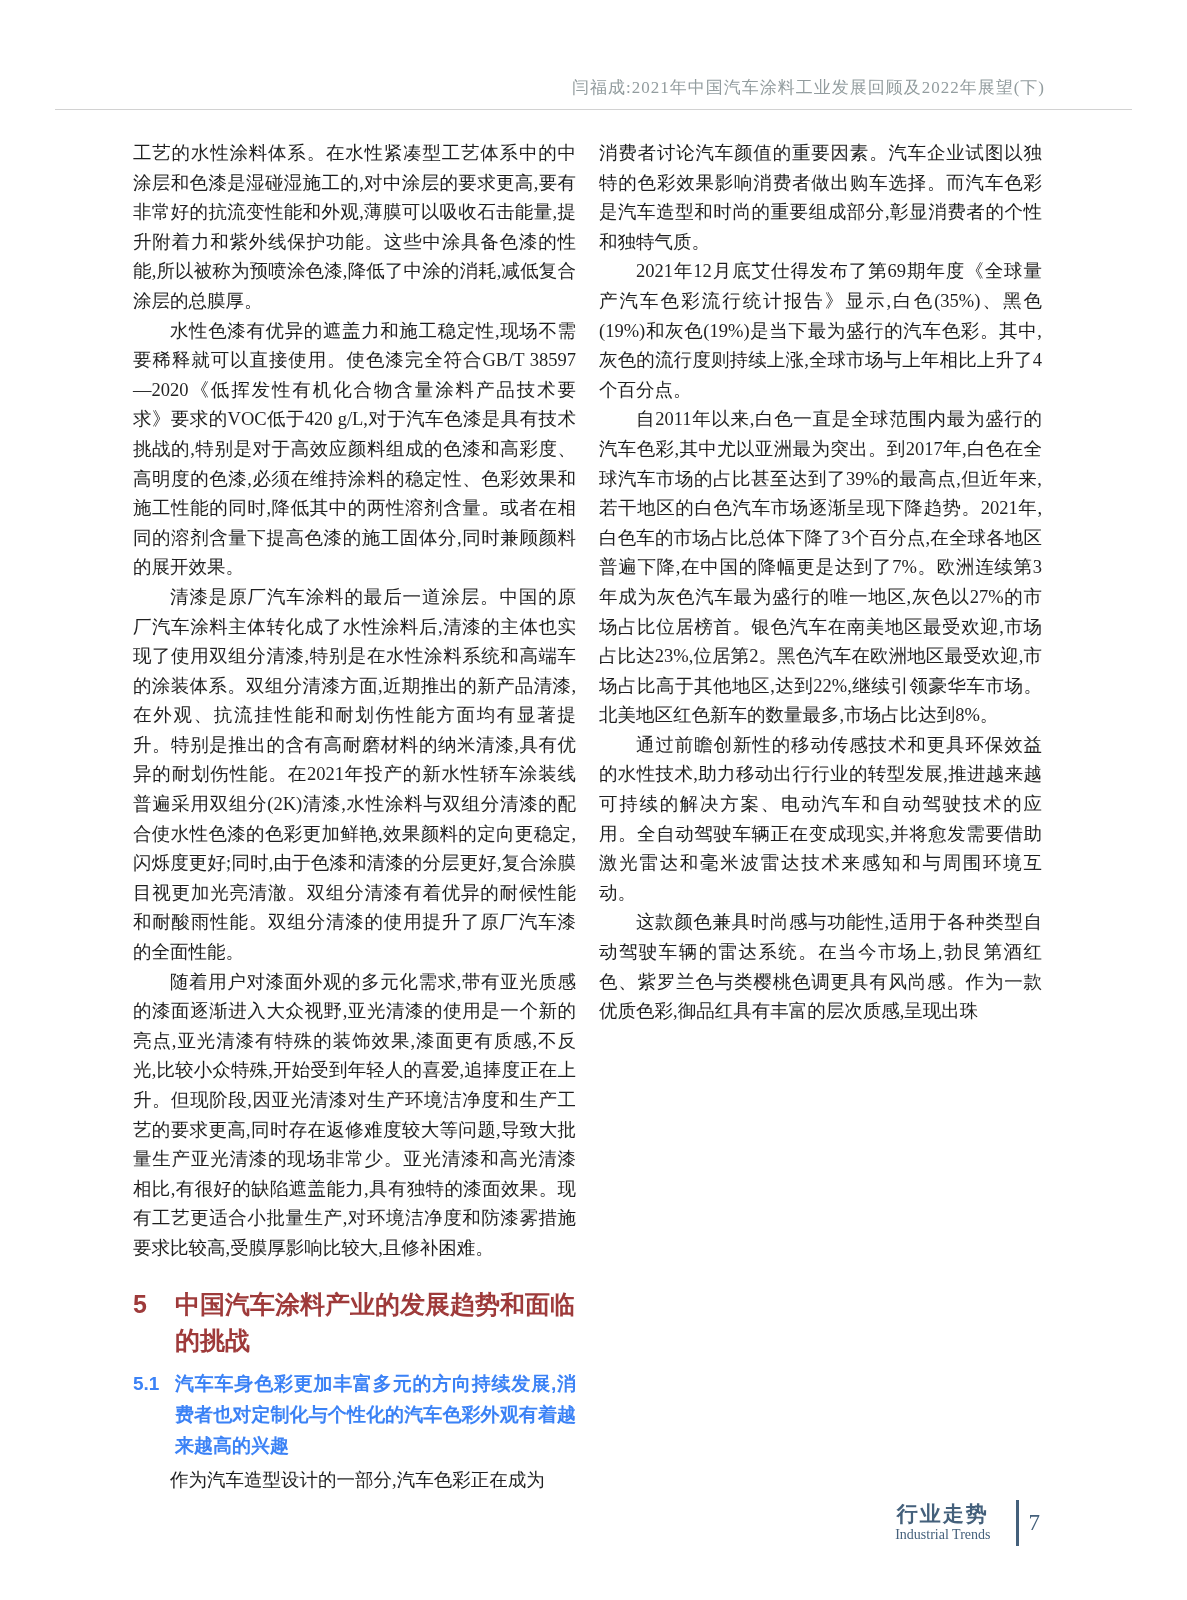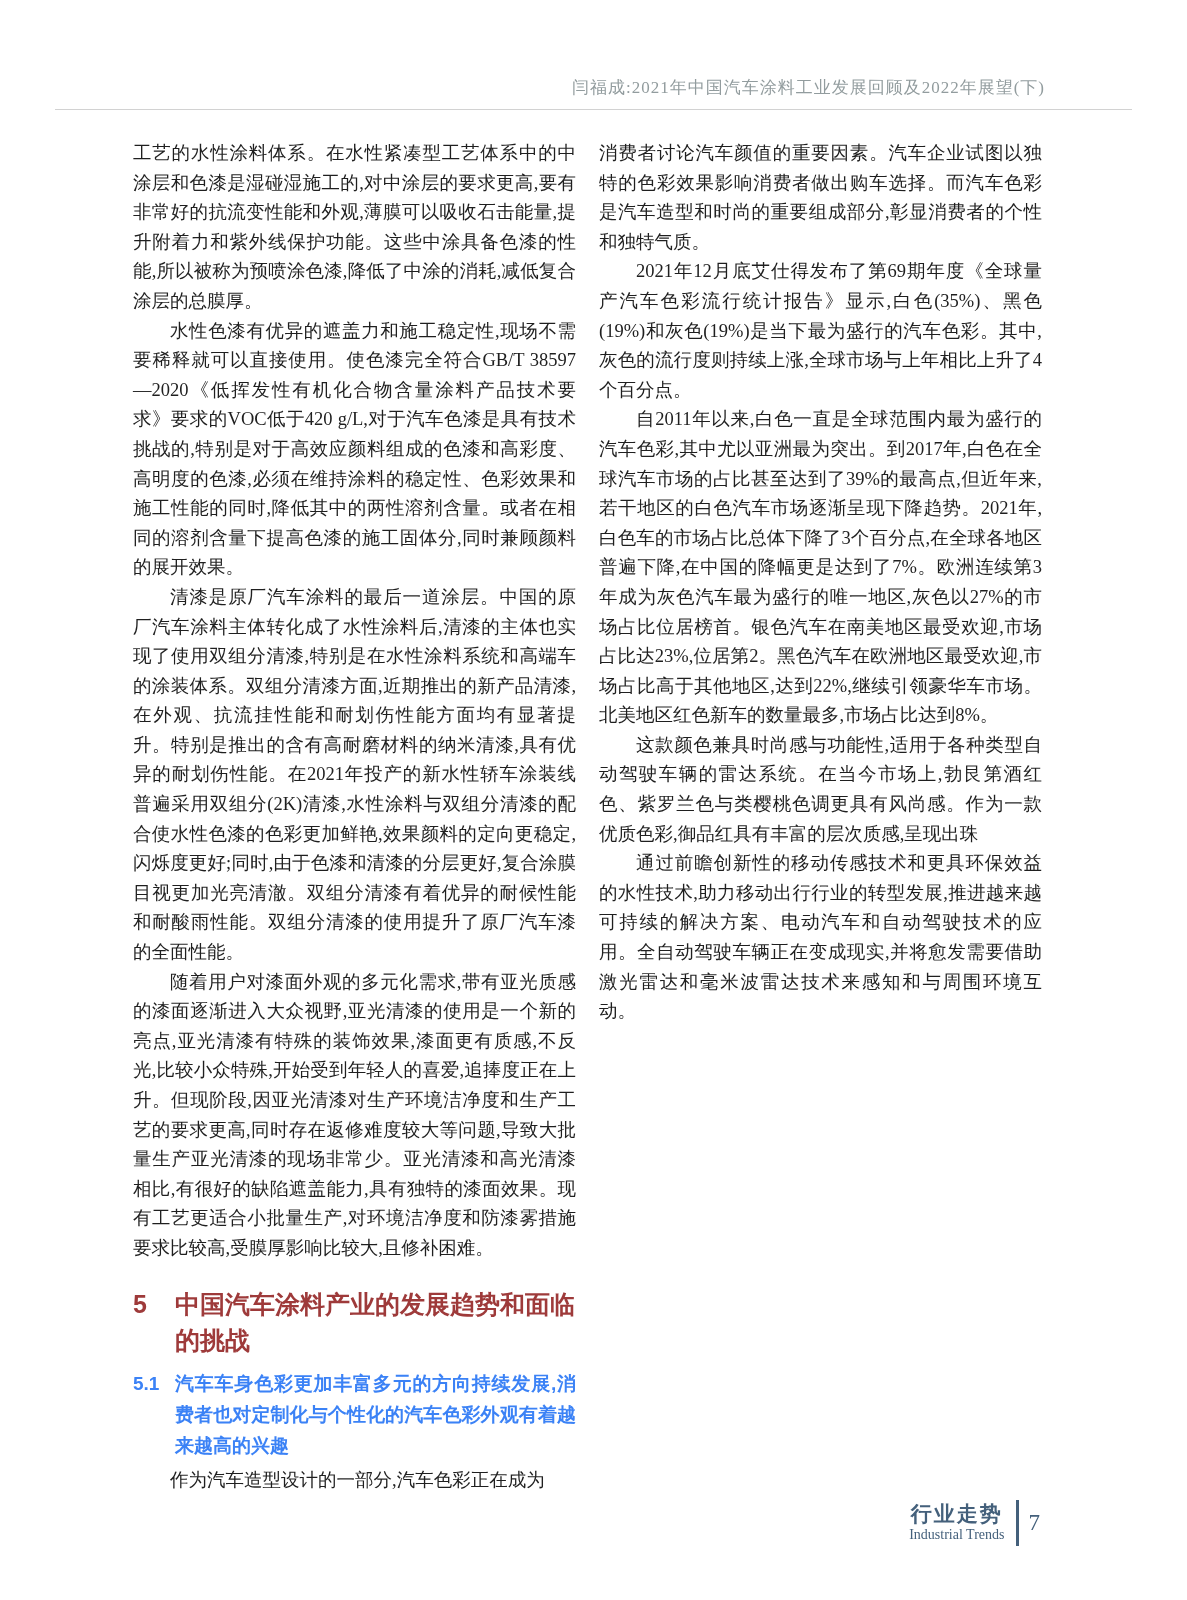--- a/index.html
+++ b/index.html
@@ -51,21 +51,21 @@
     font-size:19px; line-height:31px;
     text-align:justify;
     color:#3b82f6;
   }
   .h51 .hnum { flex:none; width:42px; }
   .footer {
     position:absolute; top:1500px; right:147px;
     display:flex; align-items:center;
     color:#44607b;
   }
-  .footer-section { text-align:center; padding-right:11px; }
+  .footer-section { text-align:center; padding-right:25px; }
   .footer-cn {
     font-family:"Liberation Sans","DejaVu Sans",sans-serif;
     font-weight:bold; font-size:21px; letter-spacing:2px;
     line-height:24px;
   }
   .footer-en {
     font-size:14px; line-height:18px;
   }
   .footer-bar { width:3px; height:46px; background:#44607b; }
   .footer-page {
@@ -101,22 +101,22 @@
         <span class="htitle">汽车车身色彩更加丰富多元的方向持续发展,消费者也对定制化与个性化的汽车色彩外观有着越来越高的兴趣</span>
       </div>
 
       <p class="body-p">作为汽车造型设计的一部分,汽车色彩正在成为</p>
     </div>
 
     <div class="col">
       <p class="body-p noindent">消费者讨论汽车颜值的重要因素。汽车企业试图以独特的色彩效果影响消费者做出购车选择。而汽车色彩是汽车造型和时尚的重要组成部分,彰显消费者的个性和独特气质。</p>
       <p class="body-p">2021年12月底艾仕得发布了第69期年度《全球量产汽车色彩流行统计报告》显示,白色(35%)、黑色(19%)和灰色(19%)是当下最为盛行的汽车色彩。其中,灰色的流行度则持续上涨,全球市场与上年相比上升了4个百分点。</p>
       <p class="body-p">自2011年以来,白色一直是全球范围内最为盛行的汽车色彩,其中尤以亚洲最为突出。到2017年,白色在全球汽车市场的占比甚至达到了39%的最高点,但近年来,若干地区的白色汽车市场逐渐呈现下降趋势。2021年,白色车的市场占比总体下降了3个百分点,在全球各地区普遍下降,在中国的降幅更是达到了7%。欧洲连续第3年成为灰色汽车最为盛行的唯一地区,灰色以27%的市场占比位居榜首。银色汽车在南美地区最受欢迎,市场占比达23%,位居第2。黑色汽车在欧洲地区最受欢迎,市场占比高于其他地区,达到22%,继续引领豪华车市场。北美地区红色新车的数量最多,市场占比达到8%。</p>
+      <p class="body-p">通过前瞻创新性的移动传感技术和更具环保效益的水性技术,助力移动出行行业的转型发展,推进越来越可持续的解决方案、电动汽车和自动驾驶技术的应用。全自动驾驶车辆正在变成现实,并将愈发需要借助激光雷达和毫米波雷达技术来感知和与周围环境互动。</p>
       <p class="body-p">这款颜色兼具时尚感与功能性,适用于各种类型自动驾驶车辆的雷达系统。在当今市场上,勃艮第酒红色、紫罗兰色与类樱桃色调更具有风尚感。作为一款优质色彩,御品红具有丰富的层次质感,呈现出珠</p>
-      <p class="body-p">通过前瞻创新性的移动传感技术和更具环保效益的水性技术,助力移动出行行业的转型发展,推进越来越可持续的解决方案、电动汽车和自动驾驶技术的应用。全自动驾驶车辆正在变成现实,并将愈发需要借助激光雷达和毫米波雷达技术来感知和与周围环境互动。</p>
     </div>
 
   </div>
 
   <div class="footer">
     <div class="footer-section">
       <div class="footer-cn">行业走势</div>
       <div class="footer-en">Industrial Trends</div>
     </div>
     <div class="footer-bar"></div>

